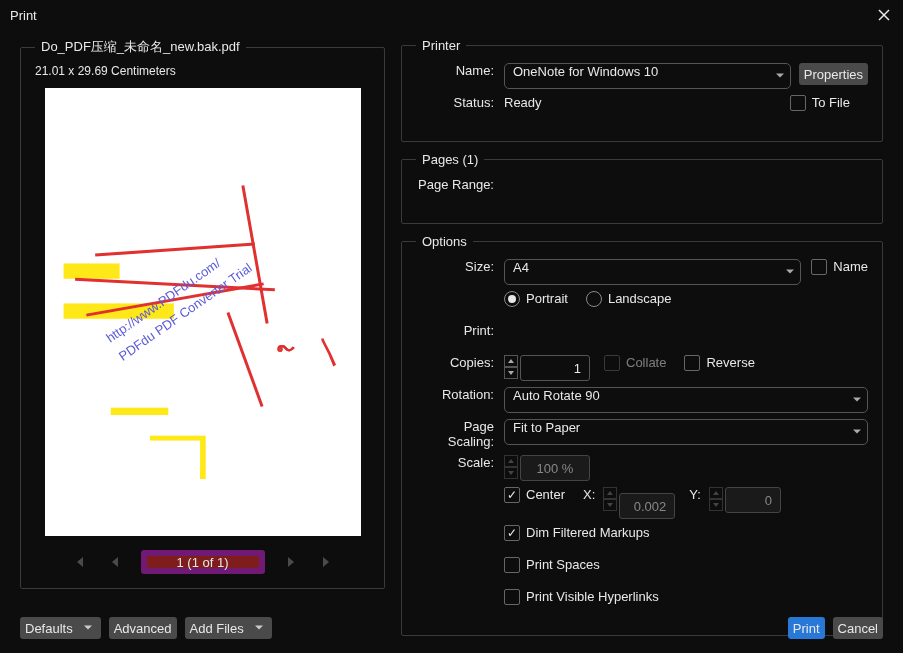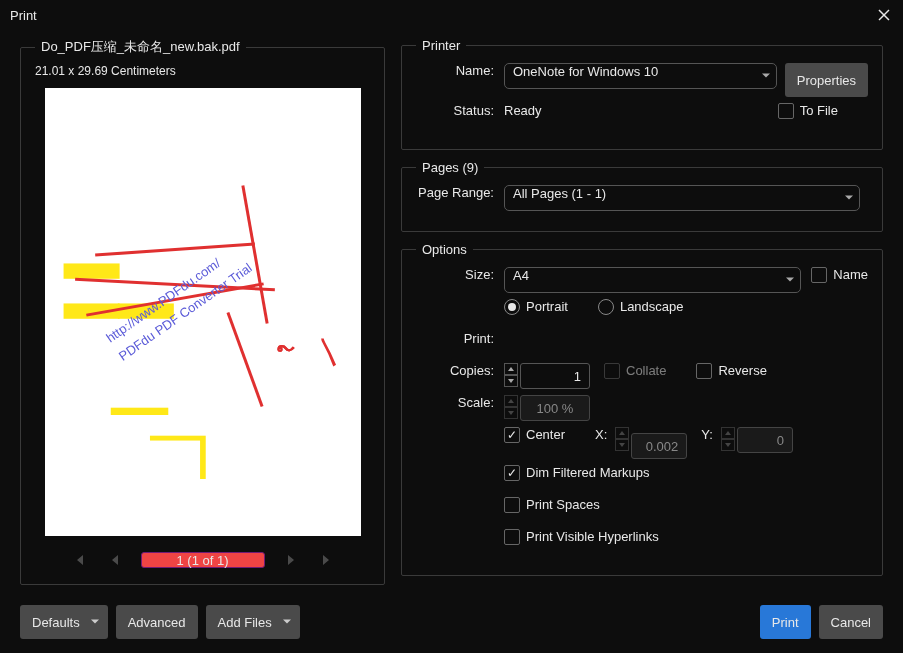--- a/index.html
+++ b/index.html
@@ -12,34 +12,34 @@
 .left-col { width: 365px; }
 .right-col { flex: 1; }
 fieldset { border: 1px solid #3a3a3a; border-radius: 2px; padding: 10px 14px 14px 14px; margin-bottom: 10px; position: relative; }
 legend { padding: 0 6px; font-size: 13px; }
 .preview-field { padding-top: 8px; }
 .preview-meta { font-size: 12px; margin-bottom: 10px; }
 .preview-box { width: 316px; height: 448px; background: #fff; margin: 0 auto; position: relative; overflow: hidden; }
 .nav { display: flex; align-items: center; justify-content: center; gap: 16px; margin-top: 14px; }
 .nav-btn { width: 20px; height: 20px; display: flex; align-items: center; justify-content: center; cursor: pointer; opacity: 0.5; }
 .nav-btn svg { fill: #888; }
-.page-indicator { width: 124px; height: 16px; border: 1px solid #701a75; border-radius: 3px; display: flex; align-items: center; justify-content: center; background: #ef4444; }
+.page-indicator { width: 124px; height: 24px; border: 6px solid #701a75; border-radius: 3px; display: flex; align-items: center; justify-content: center; background: #7f1d1d; }
 .row { display: flex; align-items: flex-start; margin-bottom: 6px; min-height: 26px; }
 .label { width: 88px; text-align: right; padding-right: 10px; font-size: 13px; }
 .select { flex: 1; position: relative; }
 select, .select-box { width: 100%; height: 26px; background: #0d0d0d; border: 1px solid #555; border-radius: 5px; color: #e8e8e8; padding: 0 24px 0 8px; font-size: 13px; appearance: none; cursor: pointer; }
 .select-chevron { position: absolute; right: 6px; top: 50%; transform: translateY(-50%); pointer-events: none; }
 .select-chevron svg { fill: #aaa; width: 10px; height: 10px; }
-.btn { height: 34px; background: #4a4a4a; border: none; border-radius: 3px; color: #e8e8e8; padding: 0 12px; font-size: 13px; cursor: pointer; }
+.btn { height: 22px; background: #4a4a4a; border: none; border-radius: 3px; color: #e8e8e8; padding: 0 5px; font-size: 13px; cursor: pointer; }
 .btn-blue { background: #2878d8; }
 .checkbox { width: 16px; height: 16px; border: 1px solid #666; border-radius: 2px; display: inline-flex; align-items: center; justify-content: center; cursor: pointer; flex-shrink: 0; }
 .checkbox.checked::after { content: "✓"; color: #e8e8e8; font-size: 12px; line-height: 1; }
 .radio { width: 16px; height: 16px; border: 1px solid #888; border-radius: 50%; display: inline-flex; align-items: center; justify-content: center; cursor: pointer; flex-shrink: 0; }
 .radio.checked::after { content: ""; width: 8px; height: 8px; background: #e8e8e8; border-radius: 50%; }
-.radio-label, .cb-label { margin-left: 6px; margin-right: 30px; }
+.radio-label, .cb-label { margin-left: 6px; margin-right: 18px; }
 .disabled { opacity: 0.5; }
 .input-num { height: 26px; background: #0d0d0d; border: 1px solid #555; border-radius: 3px; color: #e8e8e8; padding: 0 8px; text-align: right; font-size: 13px; }
 .input-num.dis { background: #1a1a1a; color: #888; border-color: #444; }
 .spinner { display: flex; flex-direction: column; width: 14px; margin-right: 2px; }
 .spinner-btn { height: 12px; border: 1px solid #555; background: #0d0d0d; display: flex; align-items: center; justify-content: center; cursor: pointer; }
 .spinner-btn svg { fill: #aaa; width: 8px; height: 6px; }
 .spinner-btn.dis { border-color: #333; }
 .spinner-btn.dis svg { fill: #444; }
 .footer { position: absolute; bottom: 14px; left: 20px; right: 20px; display: flex; align-items: center; }
 .footer .left { display: flex; gap: 8px; }
@@ -126,29 +126,23 @@
       </div>
       <div class="row">
         <div class="label">Status:</div>
         <div style="flex:1">Ready</div>
         <div class="checkbox"></div>
         <span class="cb-label">To File</span>
       </div>
     </fieldset>
 
     <fieldset>
-      <legend>Pages (9)</legend>
+      <legend>Pages (1)</legend>
       <div class="row">
         <div class="label">Page Range:</div>
-        <div class="select" style="flex:1;margin-right:8px">
-          <div class="select-box">All Pages (1 - 1)</div>
-          <div class="select-chevron"><svg viewBox="0 0 10 10">
-                <path d="M1 3l4 4 4-4z"></path>
-              </svg></div>
-        </div>
       </div>
     </fieldset>
 
     <fieldset>
       <legend>Options</legend>
       <div class="row">
         <div class="label">Size:</div>
         <div class="select" style="flex:1;margin-right:10px">
           <div class="select-box">A4</div>
           <div class="select-chevron"><svg viewBox="0 0 10 10">
@@ -181,20 +175,38 @@
                 <path d="M4 5L1 1h6z"></path>
               </svg>
             </div>
         </div>
         <input class="input-num" style="width: 70px;" value="1">
         <span style="width:14px"></span>
         <div class="checkbox disabled"></div>
         <span class="cb-label disabled">Collate</span>
         <div class="checkbox"></div>
         <span class="cb-label">Reverse</span>
+      </div>
+      <div class="row">
+        <div class="label">Rotation:</div>
+        <div class="select" style="flex:1">
+          <div class="select-box">Auto Rotate 90</div>
+          <div class="select-chevron"><svg viewBox="0 0 10 10">
+                <path d="M1 3l4 4 4-4z"></path>
+              </svg></div>
+        </div>
+      </div>
+      <div class="row">
+        <div class="label">Page Scaling:</div>
+        <div class="select" style="flex:1">
+          <div class="select-box">Fit to Paper</div>
+          <div class="select-chevron"><svg viewBox="0 0 10 10">
+                <path d="M1 3l4 4 4-4z"></path>
+              </svg></div>
+        </div>
       </div>
       <div class="row">
         <div class="label">Scale:</div>
         <div class="spinner">
           <div class="spinner-btn dis">
               <svg viewBox="0 0 8 6">
                 <path d="M4 1L1 5h6z"></path>
               </svg>
             </div>
           <div class="spinner-btn dis">

